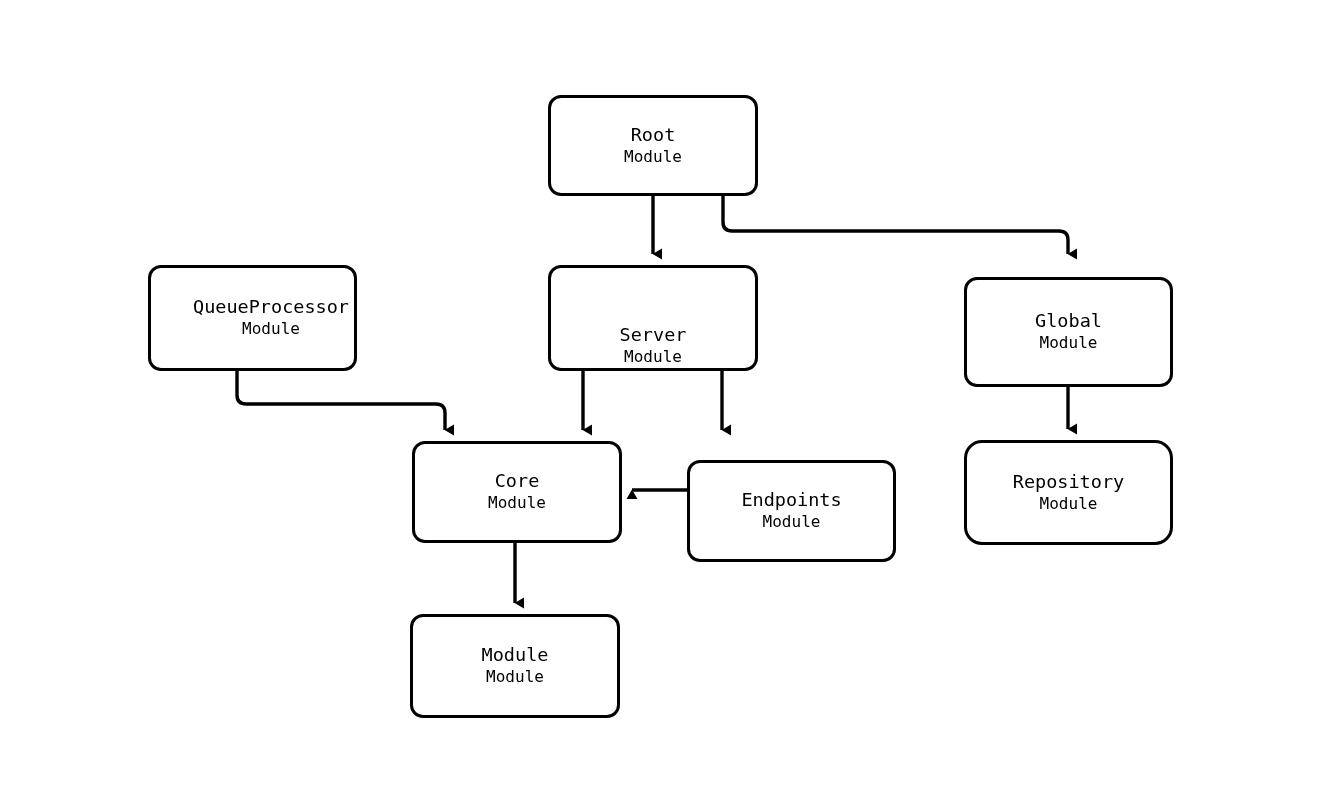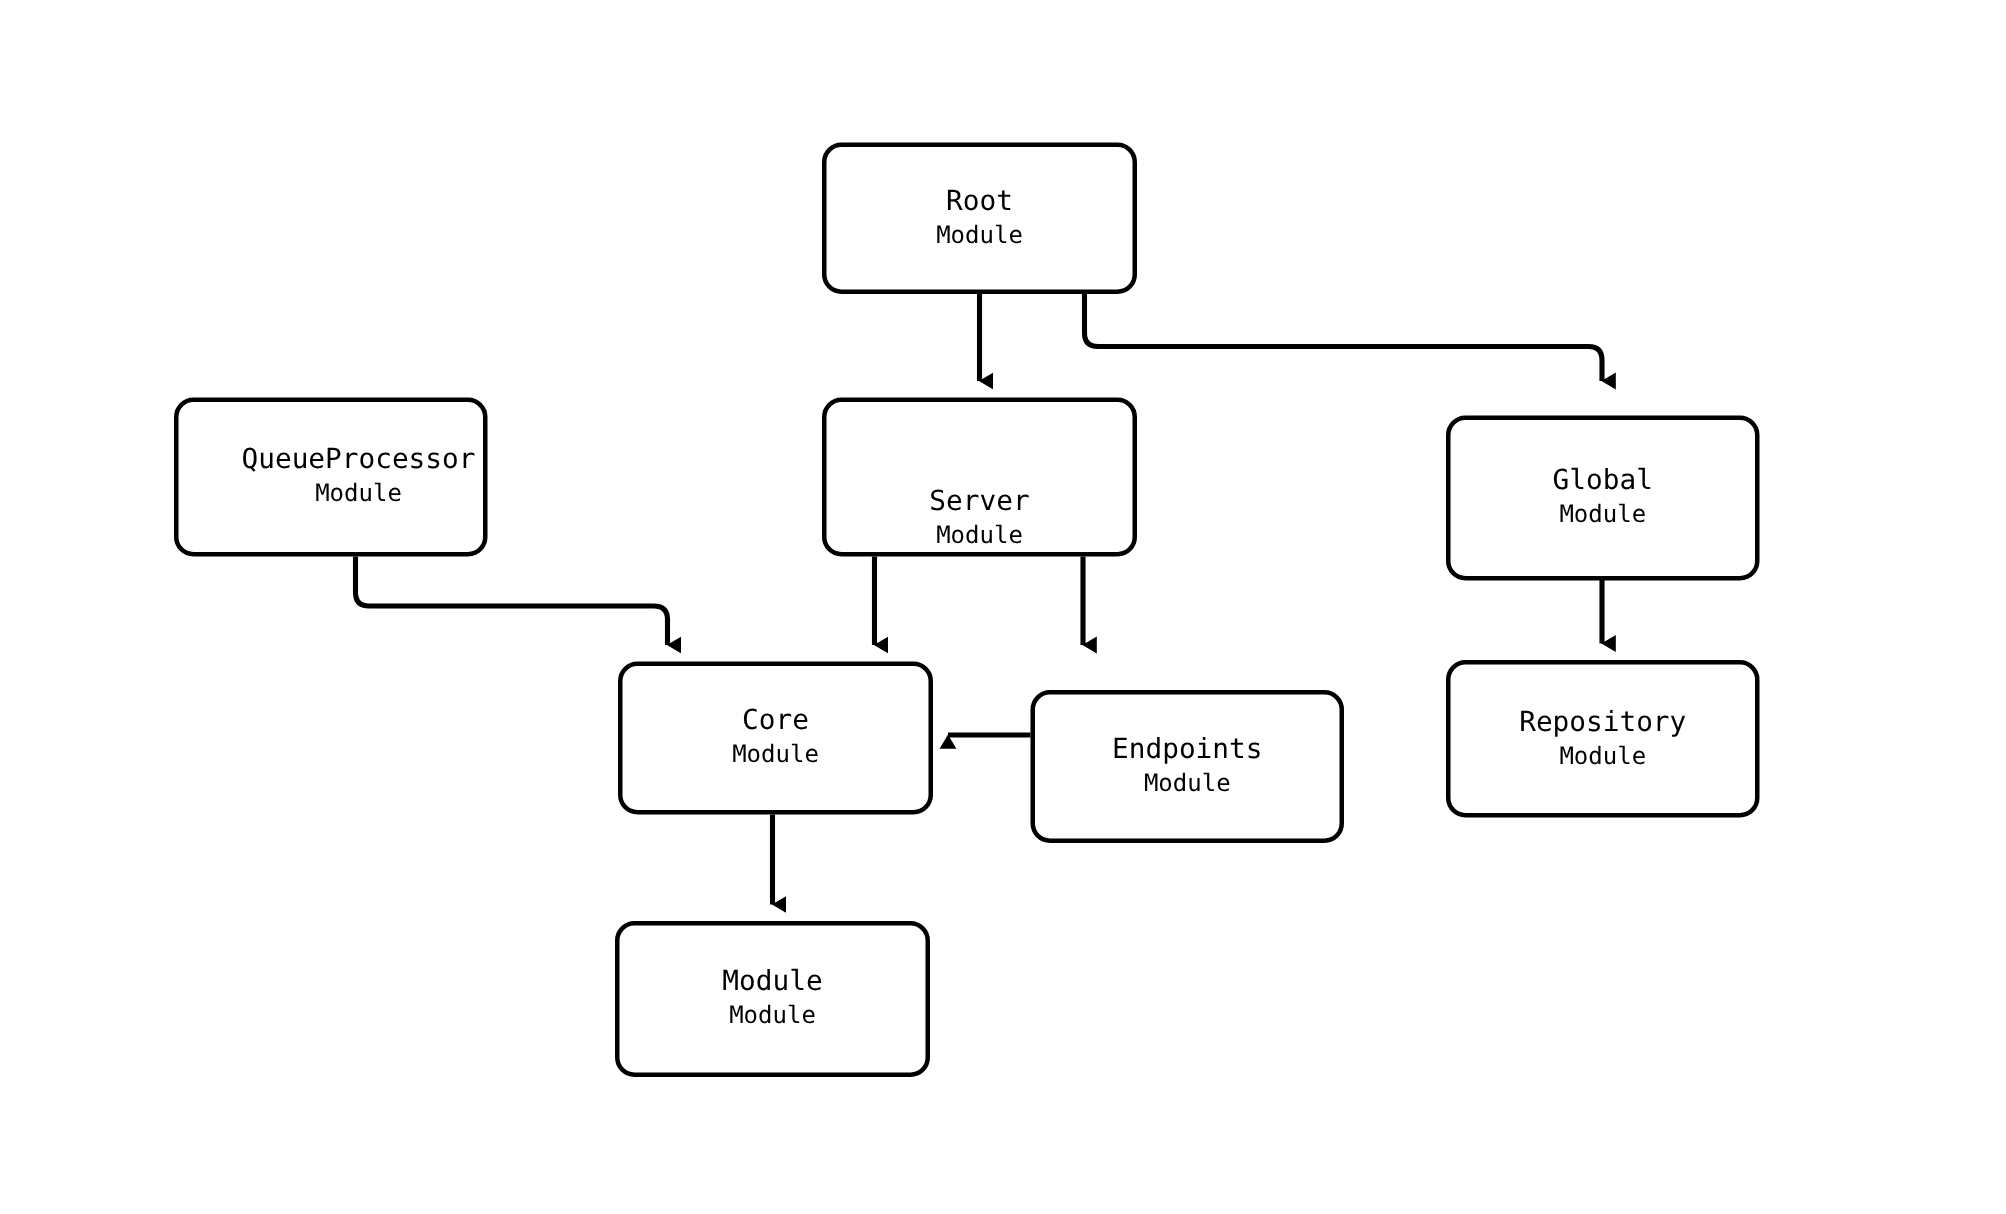--- a/index.html
+++ b/index.html
@@ -86,21 +86,21 @@
     <path d="M 515 543 L 515 603" fill="none" stroke="#000000" stroke-width="3.4" marker-end="url(#arrowdown)"></path>
 
     <path d="M 1068 375 L 1068 429" fill="none" stroke="#000000" stroke-width="3.4" marker-end="url(#arrowdown)"></path>
   </svg>
 
   <div class="node" style="left:548px; top:95px; width:210px; height:101px;">
     <div class="node-label">Root</div>
     <div class="node-label-line2">Module</div>
   </div>
 
-  <div class="node" style="left:116px; top:265px; width:209px; height:106px;padding-left:37px;">
+  <div class="node" style="left:148px; top:265px; width:209px; height:106px;padding-left:37px;">
     <div class="node-label">QueueProcessor</div>
     <div class="node-label-line2">Module</div>
   </div>
 
   <div class="node" style="left:548px; top:265px; width:210px; height:106px;justify-content:flex-end;">
     <div class="node-label">Server</div>
     <div class="node-label-line2">Module</div>
   </div>
 
   <div class="node" style="left:964px; top:265px; width:209px; height:110px;margin-top:12px;">
@@ -111,21 +111,21 @@
   <div class="node" style="left:412px; top:441px; width:210px; height:102px;">
     <div class="node-label">Core</div>
     <div class="node-label-line2">Module</div>
   </div>
 
   <div class="node" style="left:687px; top:460px; width:209px; height:102px;">
     <div class="node-label">Endpoints</div>
     <div class="node-label-line2">Module</div>
   </div>
 
-  <div class="node" style="left:964px; top:440px; width:209px; height:105px;">
+  <div class="node" style="left:964px; top:440px; width:209px; height:105px;border-radius:18px;">
     <div class="node-label">Repository</div>
     <div class="node-label-line2">Module</div>
   </div>
 
   <div class="node" style="left:410px; top:614px; width:210px; height:104px;">
     <div class="node-label">Module</div>
     <div class="node-label-line2">Module</div>
   </div>
 
 </div>

